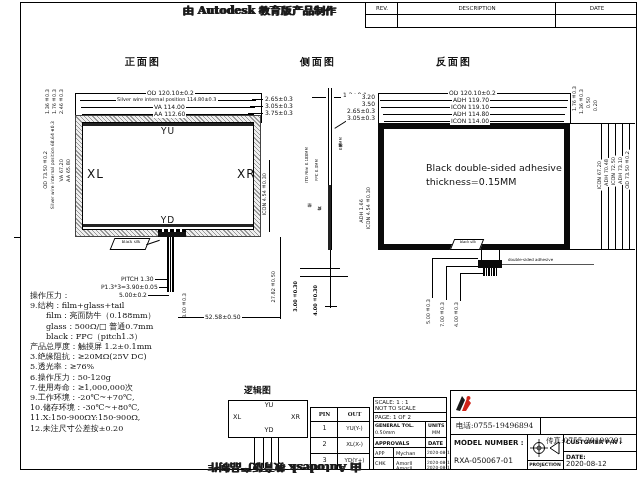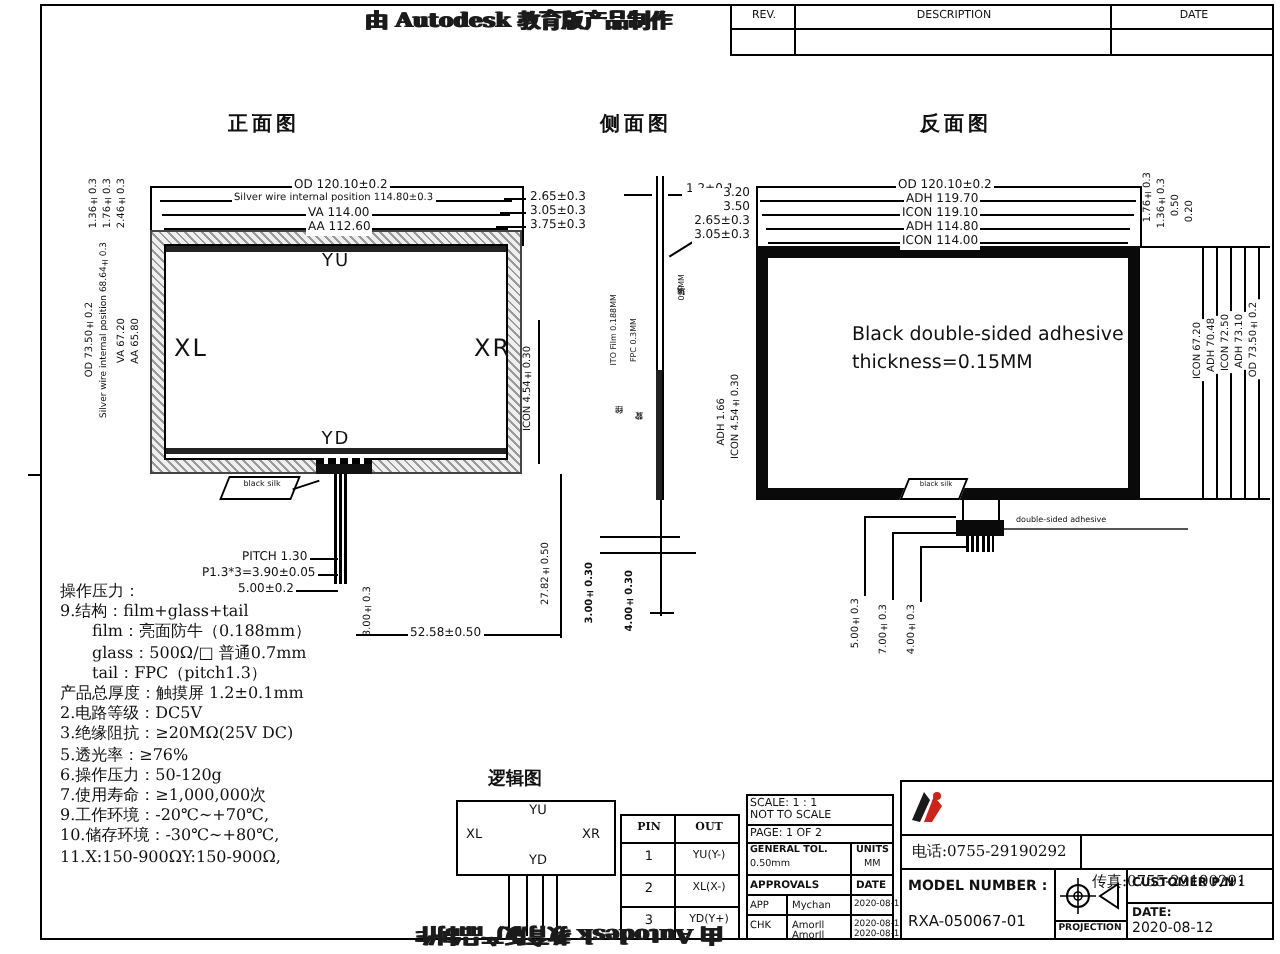--- a/index.html
+++ b/index.html
@@ -34,21 +34,21 @@
   <div class="wm" style="left:183px;top:3px;">由 Autodesk 教育版产品制作</div>
 
   <div class="box" style="left:365px;top:2px;width:272px;height:26px;"></div>
   <div class="hl" style="left:365px;top:14px;width:272px;"></div>
   <div class="vl" style="left:397px;top:2px;height:26px;"></div>
   <div class="vl" style="left:555px;top:2px;height:26px;"></div>
   <div class="lbl nb" style="left:365px;top:5px;width:32px;text-align:center;font-size:5.5px;">REV.</div>
   <div class="lbl nb" style="left:397px;top:5px;width:158px;text-align:center;font-size:5.5px;">DESCRIPTION</div>
   <div class="lbl nb" style="left:555px;top:5px;width:82px;text-align:center;font-size:5.5px;">DATE</div>
 
-  <div class="vtitle" style="left:114px;top:55px;">正面图</div>
+  <div class="vtitle" style="left:125px;top:55px;">正面图</div>
 
   <div class="box hatch" style="left:75px;top:115px;width:186px;height:122px;border-color:#444;"></div>
   <div class="box" style="left:82px;top:122px;width:172px;height:108px;"></div>
   <div style="position:absolute;left:83px;top:123px;width:170px;height:3px;background:#222;"></div>
   <div style="position:absolute;left:83px;top:224px;width:170px;height:3px;background:#222;"></div>
   <div class="elec" style="left:75px;top:126px;width:186px;text-align:center;">YU</div>
   <div class="elec" style="left:75px;top:215px;width:186px;text-align:center;">YD</div>
   <div class="elec" style="left:87px;top:167px;font-size:12px;">XL</div>
   <div class="elec" style="left:237px;top:167px;font-size:12px;">XR</div>
 
@@ -119,21 +119,21 @@
   <div class="vt nb" style="left:318px;top:213px;font-size:4px;">背胶</div>
   <div class="hl" style="left:333px;top:122px;width:22px;transform:rotate(-32deg);"></div>
 
   <div class="vl" style="left:330px;top:250px;height:58px;"></div>
   <div class="hl" style="left:325px;top:306px;width:12px;"></div>
   <div class="hl" style="left:300px;top:268px;width:40px;"></div>
   <div class="hl" style="left:300px;top:276px;width:48px;"></div>
   <div class="vt" style="left:293px;top:280px;font-weight:bold;">3.00±0.30</div>
   <div class="vt" style="left:313px;top:284px;font-weight:bold;">4.00±0.30</div>
 
-  <div class="vtitle" style="left:460px;top:55px;">反面图</div>
+  <div class="vtitle" style="left:436px;top:55px;">反面图</div>
 
   <div class="box" style="left:378px;top:123px;width:192px;height:127px;border:6px solid #0a0a0a;"></div>
   <div class="lbl nb" style="left:425px;top:163px;font-size:9.5px;">Black double-sided adhesive</div>
   <div class="lbl nb" style="left:425px;top:177px;font-size:9.5px;">thickness=0.15MM</div>
 
   <div class="hl" style="left:378px;top:93px;width:192px;"></div>
   <div class="hl" style="left:380px;top:100px;width:188px;"></div>
   <div class="hl" style="left:381px;top:107px;width:186px;"></div>
   <div class="hl" style="left:383px;top:114px;width:182px;"></div>
   <div class="hl" style="left:384px;top:121px;width:180px;"></div>
@@ -189,30 +189,30 @@
   <div class="vl" style="left:460px;top:273px;height:28px;"></div>
   <div class="vt" style="left:426px;top:298px;">5.00±0.3</div>
   <div class="vt" style="left:440px;top:301px;">7.00±0.3</div>
   <div class="vt" style="left:454px;top:301px;">4.00±0.3</div>
 
   <div class="tech">
     <div>操作压力：</div>
     <div>9.结构：film+glass+tail</div>
     <div>　　film：亮面防牛（0.188mm）</div>
     <div>　　glass：500Ω/□ 普通0.7mm</div>
-    <div>　　tail：FPC（pitch1.3）</div>
+    <div>　　black：FPC（pitch1.3）</div>
     <div>产品总厚度：触摸屏 1.2±0.1mm</div>
-    <div>2.电路等级：DC5V</div>
     <div>3.绝缘阻抗：≥20MΩ(25V DC)</div>
     <div>5.透光率：≥76%</div>
     <div>6.操作压力：50-120g</div>
     <div>7.使用寿命：≥1,000,000次</div>
     <div>9.工作环境：-20℃~+70℃,</div>
     <div>10.储存环境：-30℃~+80℃,</div>
     <div>11.X:150-900ΩY:150-900Ω,</div>
+    <div>12.未注尺寸公差按±0.20</div>
   </div>
 
   <div class="lbl nb ser" style="left:243px;top:386px;font-size:9px;font-weight:bold;">逻辑图</div>
   <div class="box" style="left:228px;top:400px;width:80px;height:38px;"></div>
   <div class="lbl nb" style="left:228px;top:402px;width:80px;text-align:center;font-size:6.5px;">YU</div>
   <div class="lbl nb" style="left:232px;top:414px;font-size:6.5px;">XL</div>
   <div class="lbl nb" style="left:290px;top:414px;font-size:6.5px;">XR</div>
   <div class="lbl nb" style="left:228px;top:427px;width:80px;text-align:center;font-size:6.5px;">YD</div>
   <div class="vl" style="left:254px;top:438px;height:30px;"></div>
   <div class="vl" style="left:263px;top:438px;height:30px;"></div>
@@ -266,21 +266,21 @@
   <div class="vl" style="left:540px;top:417px;height:17px;"></div>
   <div class="vl" style="left:527px;top:434px;height:36px;"></div>
   <div class="vl" style="left:563px;top:434px;height:36px;"></div>
   <div class="hl" style="left:563px;top:451px;width:74px;"></div>
 
   <svg style="position:absolute;left:454px;top:394px;" width="19" height="19" viewBox="0 0 19 19">
     <path d="M2 16 L8 2 L11 6 L6 17 Z" fill="#1a1a1a"></path>
     <path d="M8 17 L13 4 L17 9 L12 17 Z" fill="#cf2318"></path>
     <circle cx="14.5" cy="4" r="2" fill="#cf2318"></circle>
   </svg>
-  <div class="cell ser" style="left:456px;top:421px;font-size:7.5px;">电话:0755-29190292</div>
+  <div class="cell ser" style="left:456px;top:421px;font-size:7.5px;">电话:0755-19496894</div>
   <div class="cell ser" style="left:546px;top:421px;font-size:7.5px;margin-top:15px;">传真:0755-29190291</div>
   <div class="cell" style="left:454px;top:439px;font-size:7px;font-weight:bold;">MODEL NUMBER :</div>
   <div class="cell" style="left:454px;top:456px;font-size:7.5px;">RXA-050067-01</div>
 
   <svg style="position:absolute;left:529px;top:438px;" width="32" height="20" viewBox="0 0 32 20">
     <circle cx="10" cy="10" r="5.5" fill="none" stroke="#000" stroke-width="1"></circle>
     <circle cx="10" cy="10" r="2" fill="none" stroke="#000" stroke-width="0.8"></circle>
     <line x1="1" y1="10" x2="19" y2="10" stroke="#000" stroke-width="0.8"></line>
     <line x1="10" y1="1" x2="10" y2="19" stroke="#000" stroke-width="0.8"></line>
     <path d="M21 10 L30 4 L30 16 Z" fill="none" stroke="#000" stroke-width="1"></path>

